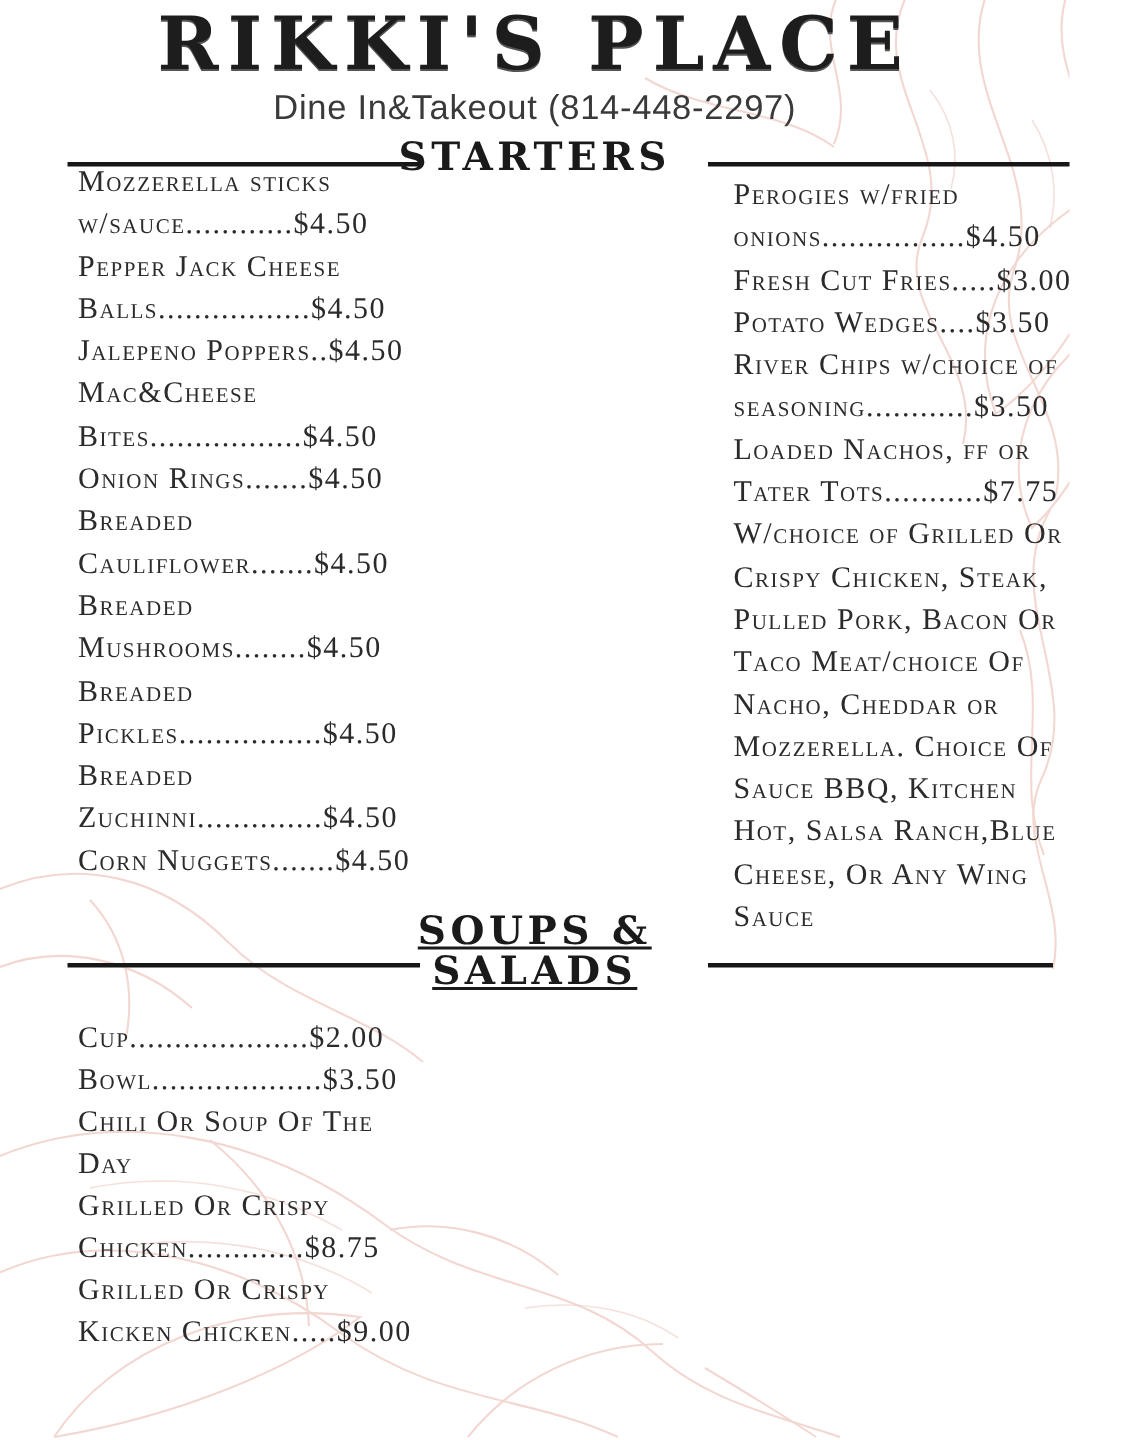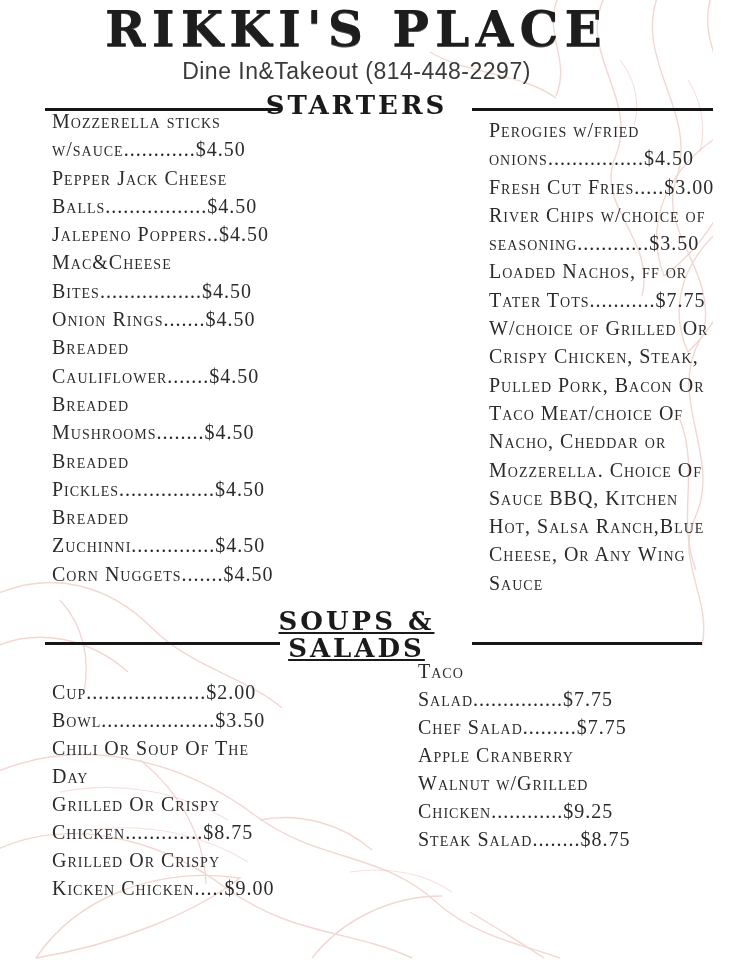--- a/index.html
+++ b/index.html
@@ -104,20 +104,21 @@
     <div class="ln">Pickles................$4.50</div>
     <div class="ln">Breaded</div>
     <div class="ln">Zuchinni..............$4.50</div>
     <div class="ln">Corn Nuggets.......$4.50</div>
   </div>
 
   <div class="menu-col" id="starters-right">
     <div class="ln">Perogies w/fried</div>
     <div class="ln">onions................$4.50</div>
     <div class="ln">Fresh Cut Fries.....$3.00</div>
+    <div class="ln">Potato Wedges....$3.50</div>
     <div class="ln">River Chips w/choice of</div>
     <div class="ln">seasoning............$3.50</div>
     <div class="ln">Loaded Nachos, ff or</div>
     <div class="ln">Tater Tots...........$7.75</div>
     <div class="ln">W/choice of Grilled Or</div>
     <div class="ln">Crispy Chicken, Steak,</div>
     <div class="ln">Pulled Pork, Bacon Or</div>
     <div class="ln">Taco Meat/choice Of</div>
     <div class="ln">Nacho, Cheddar or</div>
     <div class="ln">Mozzerella. Choice Of</div>
@@ -136,23 +137,14 @@
     <div class="ln">Cup....................$2.00</div>
     <div class="ln">Bowl...................$3.50</div>
     <div class="ln">Chili Or Soup Of The</div>
     <div class="ln">Day</div>
     <div class="ln">Grilled Or Crispy</div>
     <div class="ln">Chicken.............$8.75</div>
     <div class="ln">Grilled Or Crispy</div>
     <div class="ln">Kicken Chicken.....$9.00</div>
   </div>
 
-  <div class="menu-col" id="soups-right">
-    <div class="ln">Taco</div>
-    <div class="ln">Salad...............$7.75</div>
-    <div class="ln">Chef Salad.........$7.75</div>
-    <div class="ln">Apple Cranberry</div>
-    <div class="ln">Walnut w/Grilled</div>
-    <div class="ln">Chicken............$9.25</div>
-    <div class="ln">Steak Salad........$8.75</div>
-  </div>
 
 </div>
 
 </body></html>

